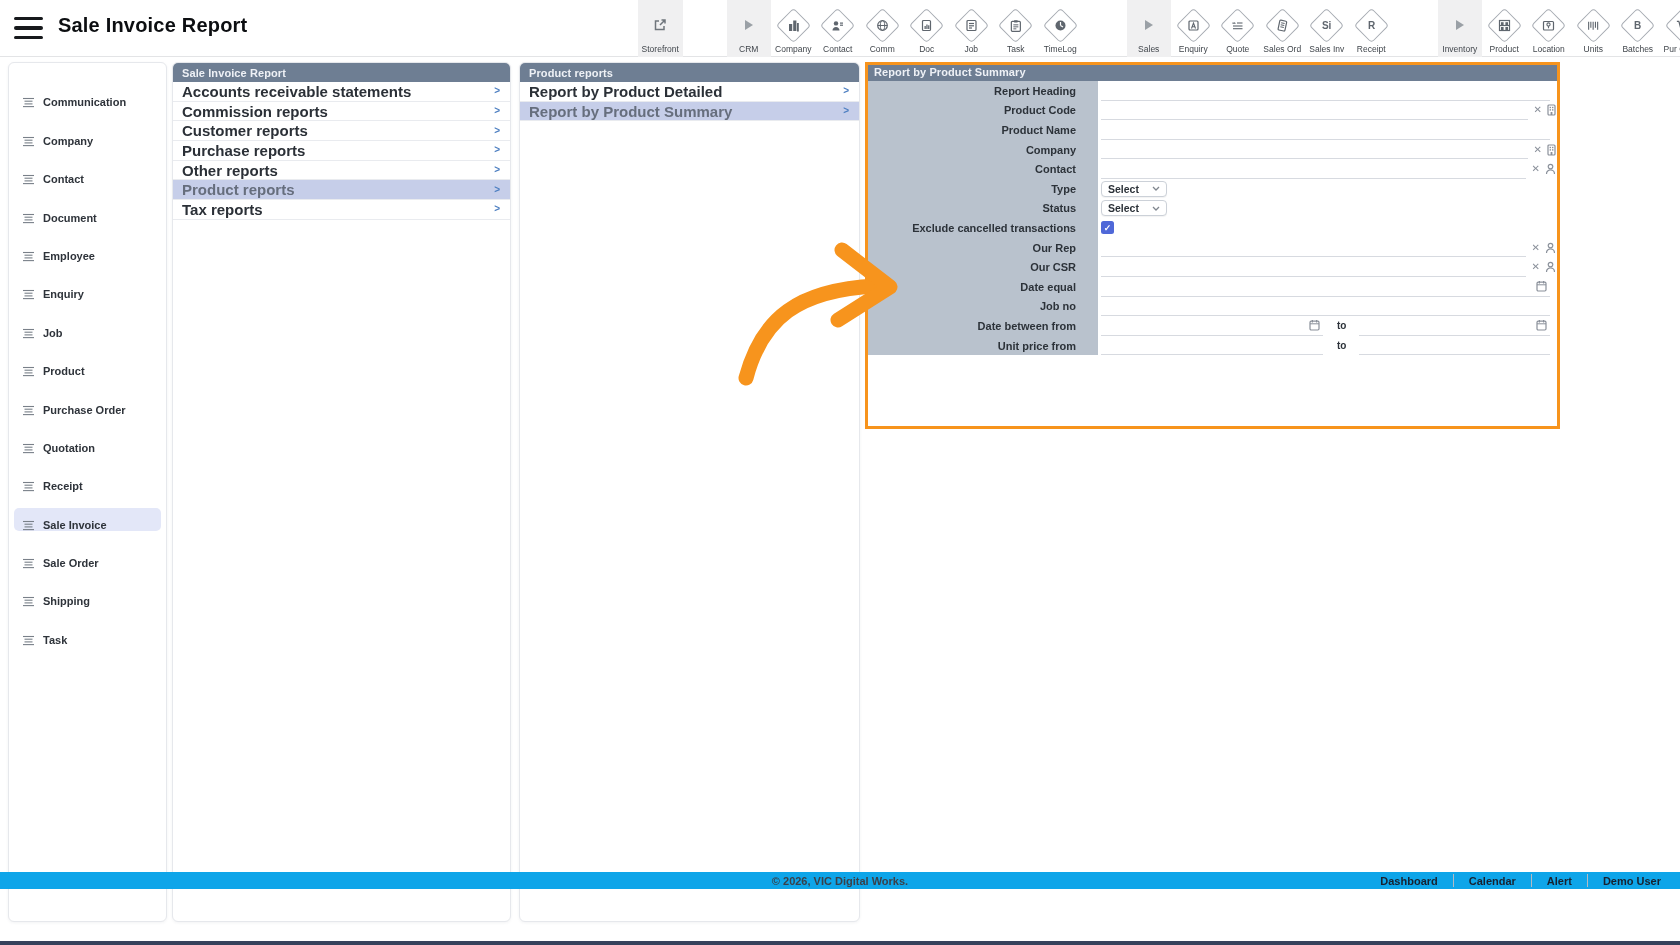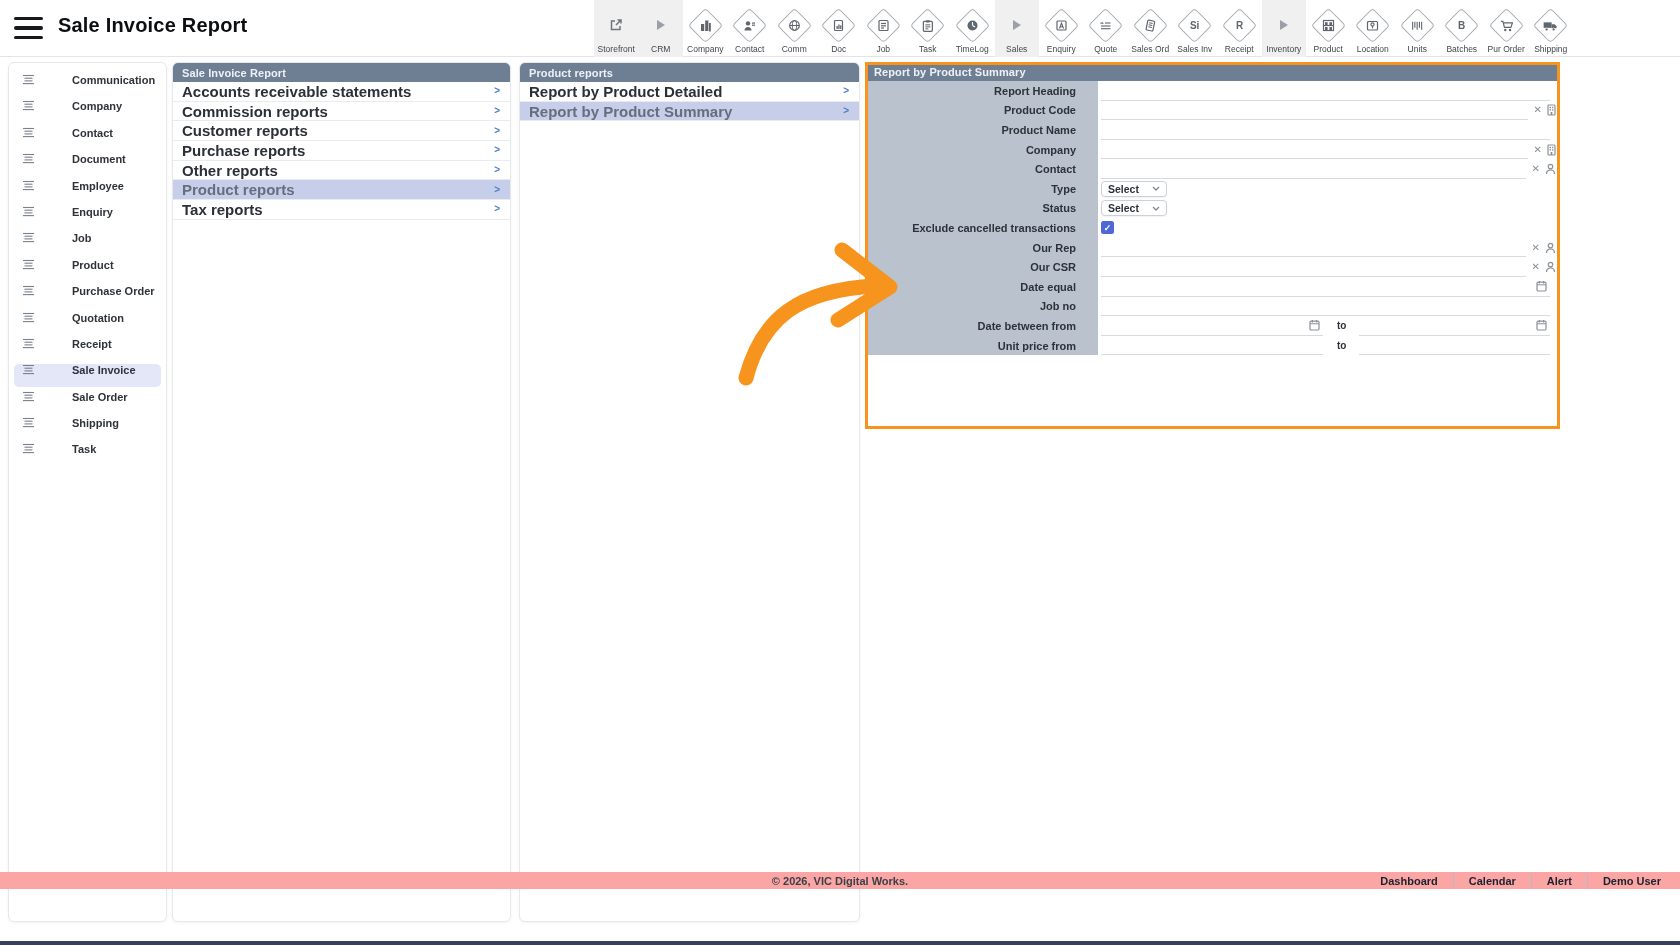--- a/index.html
+++ b/index.html
@@ -9,38 +9,38 @@
 
   
   .topbar { position:absolute; left:0; top:0; width:1680px; height:57px; background:#fff; border-bottom:1px solid #e3e4e6; }
   .hamburger { position:absolute; left:14px; top:17px; width:29px; height:22px; display:flex; flex-direction:column; justify-content:space-between; cursor:pointer; }
   .hamburger span { display:block; height:3.2px; background:#17191c; border-radius:2px; }
   .page-title { position:absolute; left:58px; top:14px; font-size:20px; font-weight:700; color:#0c0e11; letter-spacing:.2px; }
 
   
   .toolbar { position:absolute; left:594px; top:0; height:57px; display:flex; }
   .tb-item { width:44.5px; height:57px; display:flex; flex-direction:column; align-items:center; padding-top:7px; cursor:pointer; }
-  .tb-item.group { background:#f0f0f1; }
+  .tb-item.group { background:#f0f0f1;margin-left:44px; }
   .tb-icon { height:36px; display:flex; align-items:center; justify-content:center; }
   .tb-label { font-size:8.5px; color:#41464c; margin-top:1px; white-space:nowrap; }
   .dia { width:25px; height:25px; border:1.6px solid #a6abb2; border-radius:4px; transform:rotate(45deg); background:#fff; display:flex; align-items:center; justify-content:center; }
   .dia .g { transform:rotate(-45deg); color:#5f666e; font-size:10px; font-weight:700; display:flex; align-items:center; justify-content:center; }
   .plain-g { color:#878d94; display:flex; align-items:center; justify-content:center; }
 
   
   .card { position:absolute; background:#fff; border:1px solid #e6e8ec; border-radius:6px; box-shadow:0 1px 3px rgba(40,50,70,.06); }
   #sidebar { left:8px; top:62px; width:159px; height:860px; padding-top:7px; }
   #col2 { left:172px; top:62px; width:339px; height:860px; }
   #col3 { left:519px; top:62px; width:341px; height:860px; }
   #formcard { left:865px; top:62px; width:695px; height:860px; border:none; box-shadow:none; }
 
   .panel-header { height:19px; background:#6e7e93; color:#eef1f6; font-size:11px; font-weight:700; display:flex; align-items:center; padding-left:9px; border-radius:5px 5px 0 0; letter-spacing:.1px; }
 
   
-  .side-item { display:flex; align-items:flex-start; height:22.4px; margin:4px 5px; padding-left:8px; border-radius:5px; cursor:pointer;gap:29px; }
+  .side-item { display:flex; align-items:flex-end; height:22.4px; margin:16px 5px; padding-left:8px; border-radius:5px; cursor:pointer; }
   .side-item.selected { background:#e3e7f8; }
   .side-item .si-icon { width:13px; height:11px; margin-right:8px; display:flex; align-items:center; }
   .side-item .si-label { font-size:11px; font-weight:600; color:#2e333a; }
 
   
   .menu-row { display:flex; align-items:center; justify-content:space-between; height:19.7px; padding:0 10px 0 9px; border-bottom:1px solid #e9ebef; cursor:pointer; background:#fff; }
   .menu-row .mr-label { font-size:15px; font-weight:600; color:#2b3037; }
   .menu-row.selected { background:#c6cee9; }
   .menu-row.selected .mr-label { color:#666e7d; }
   .menu-row .chev { color:#4d7fc1; font-size:10px; font-weight:700; line-height:1; }
@@ -61,21 +61,21 @@
   .chk { width:13px; height:13px; border-radius:2.5px; background:#4f68d8; color:#fff; font-size:9px; font-weight:700; display:flex; align-items:center; justify-content:center; cursor:pointer; }
   .to-label { width:36px; text-align:left; padding-left:14px; font-size:10px; font-weight:600; color:#2c3239; flex:none; }
   .btn-row { display:flex; justify-content:flex-end; gap:14px; padding:22px 10px 0 0; }
   .btn { background:#5169cd; color:#fff; font-size:10.5px; font-weight:700; border:none; border-radius:4px; height:20px; padding:0 11px; cursor:pointer; }
 
   
   #orange-box { position:absolute; left:865px; top:62px; width:695px; height:367px; border:3px solid #f7941d; pointer-events:none; z-index:5; }
   #arrow-svg { position:absolute; left:690px; top:232px; z-index:6; pointer-events:none; }
 
   
-  .footer { position:absolute; left:0; top:872px; width:1680px; height:17px; background:#fca5a5; display:flex; align-items:center; }
+  .footer { position:absolute; left:0; top:872px; width:1680px; height:17px; background:#0ea5e9; display:flex; align-items:center; }
   .footer-strip { position:absolute; left:0; top:941px; width:1680px; height:4px; background:#36425c; }
   .copyright { position:absolute; left:0; width:1680px; text-align:center; font-size:11px; font-weight:600; color:#3a4049; }
   .f-links { position:absolute; right:4px; display:flex; height:17px; align-items:center; }
   .f-link { font-size:11px; font-weight:700; color:#18212f; padding:0 15px; cursor:pointer; border-left:1px solid #b2bac4; height:13px; display:flex; align-items:center; }
   .f-link:first-child { border-left:none; }
 </style>
 </head>
 <body>
 
 <div id="app">

